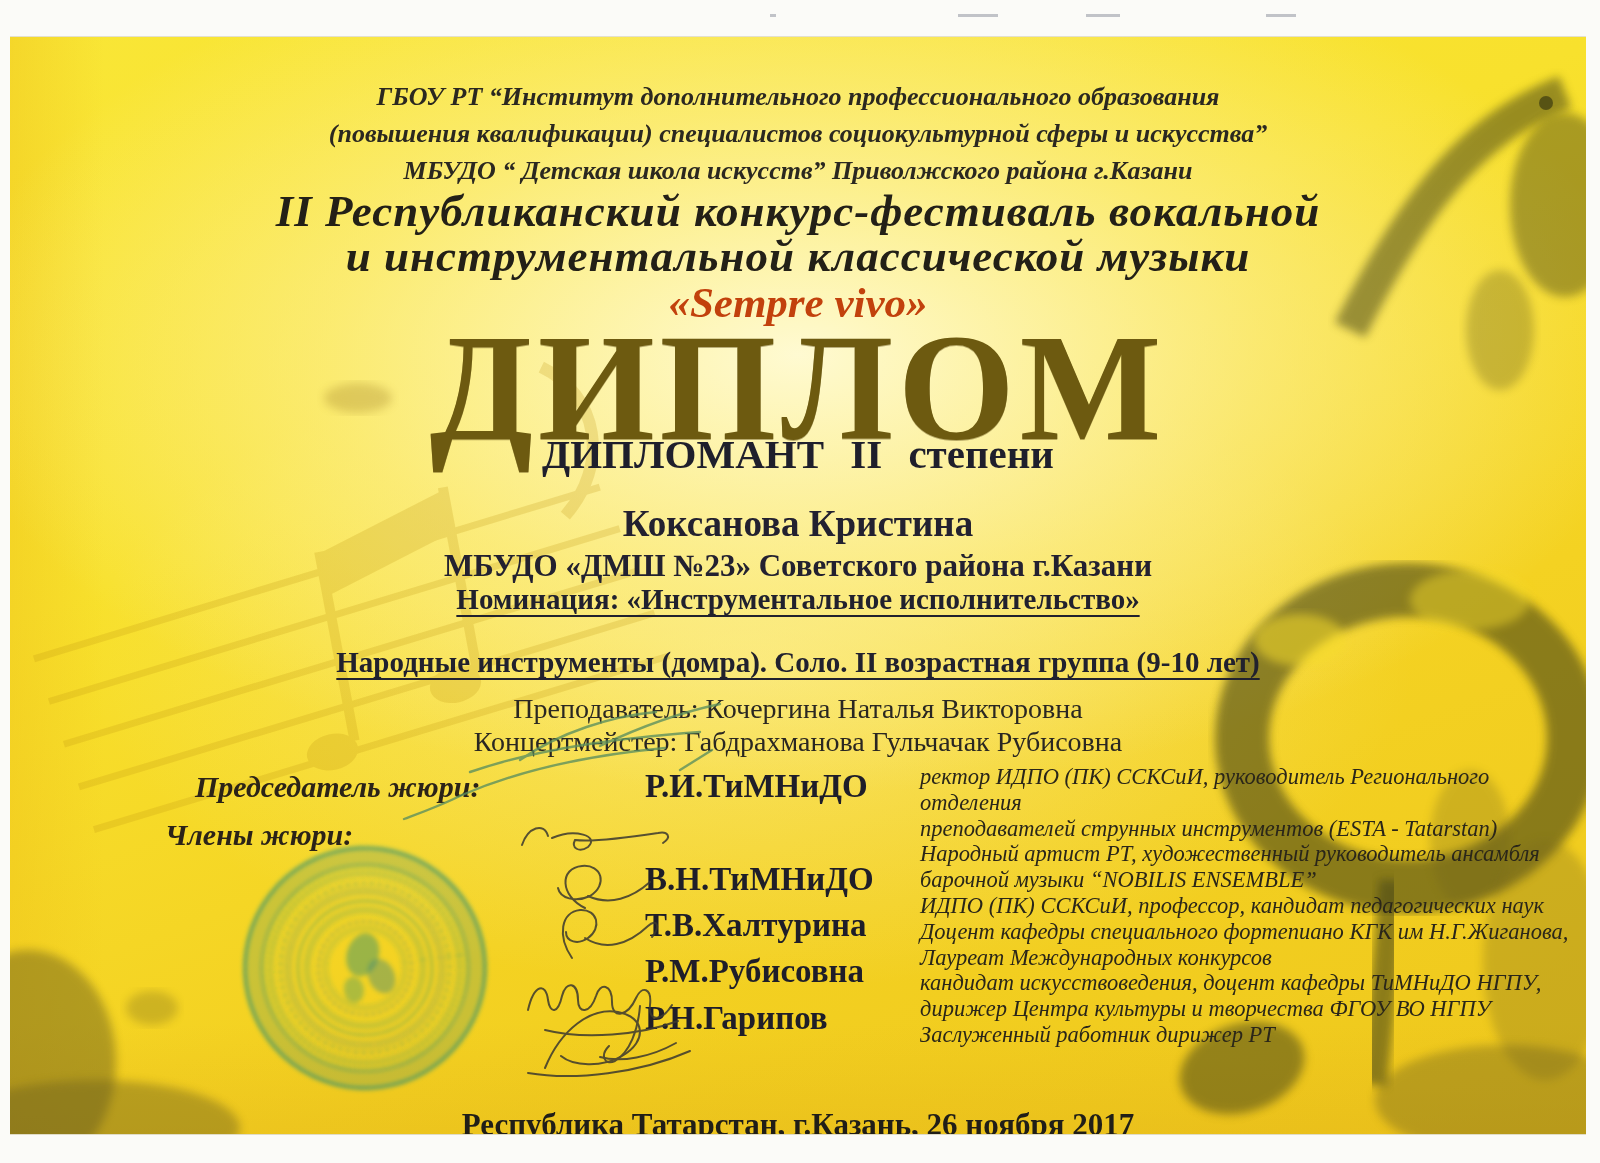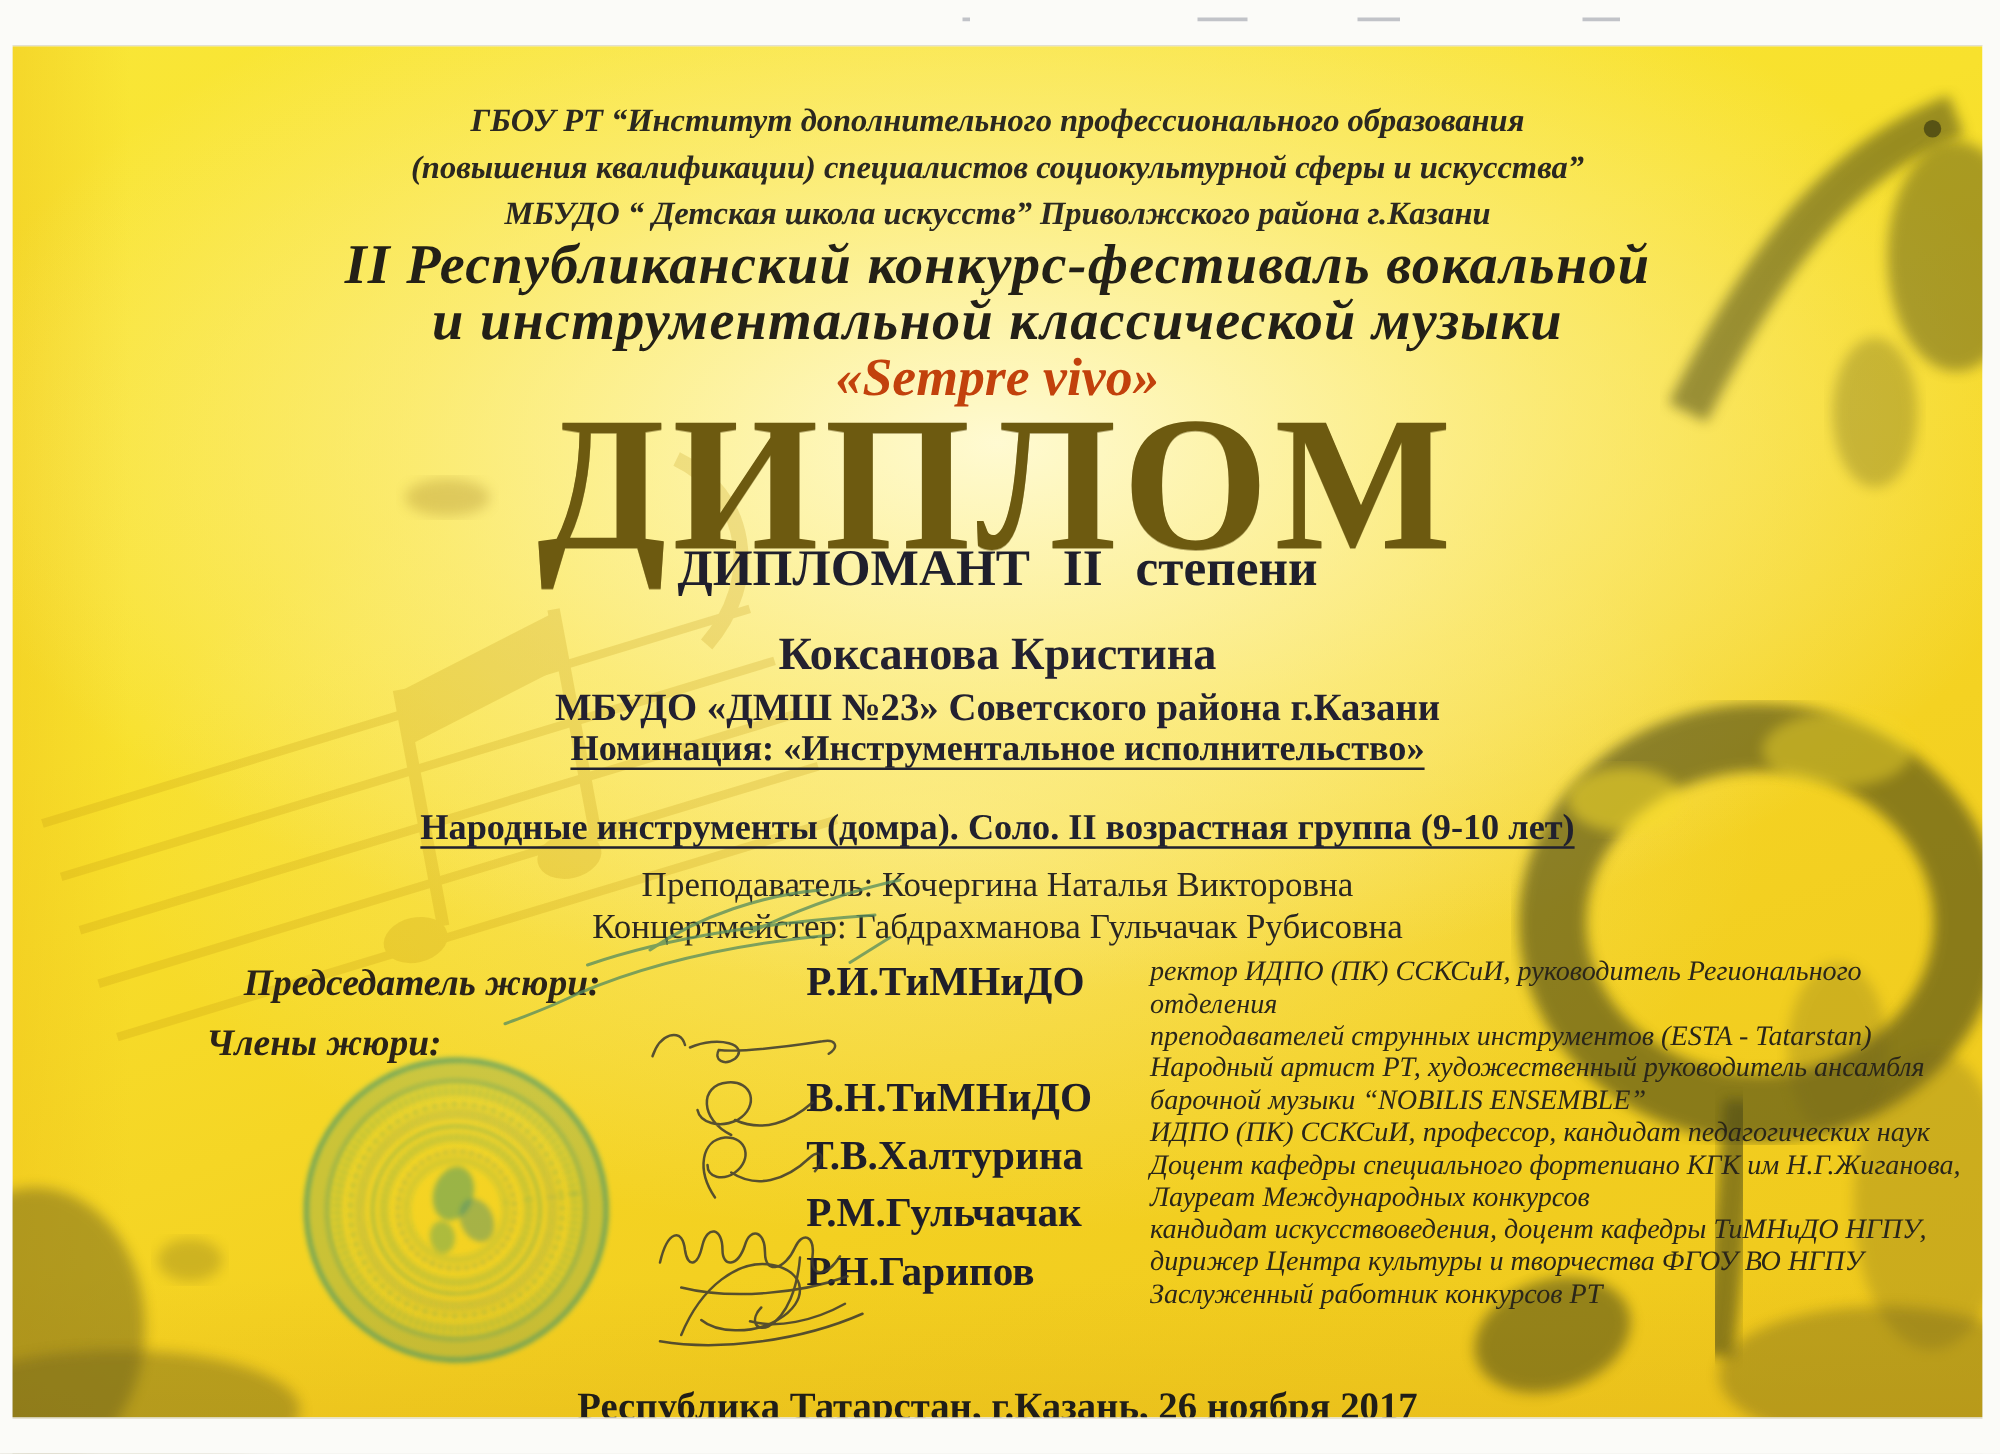--- a/index.html
+++ b/index.html
@@ -147,34 +147,34 @@
 
     <div class="tl center teacher-line" style="top:693px">Преподаватель: Кочергина Наталья Викторовна</div>
     <div class="tl center teacher-line" style="top:726px">Концертмейстер: Габдрахманова Гульчачак Рубисовна</div>
 
     <div class="tl jury-label" style="left:195px;top:770px">Председатель жюри:</div>
     <div class="tl jury-label" style="left:165px;top:818px">Члены жюри:</div>
 
     <div class="jury-name" style="top:768px">Р.И.ТиМНиДО</div>
     <div class="jury-name" style="top:861px">В.Н.ТиМНиДО</div>
     <div class="jury-name" style="top:907px">Т.В.Халтурина</div>
-    <div class="jury-name" style="top:953px">Р.М.Гульчачак</div>
+    <div class="jury-name" style="top:953px">Р.М.Рубисовна</div>
     <div class="jury-name" style="top:1000px">Р.Н.Гарипов</div>
 
     <div class="desc-col">
       <div class="desc-line">ректор ИДПО (ПК) ССКСиИ, руководитель  Регионального  отделения</div>
       <div class="desc-line">преподавателей струнных инструментов (ESTA - Tatarstan)</div>
       <div class="desc-line">Народный артист РТ, художественный  руководитель ансамбля</div>
       <div class="desc-line">барочной музыки “NOBILIS ENSEMBLE”</div>
       <div class="desc-line">ИДПО (ПК) ССКСиИ, профессор, кандидат педагогических наук</div>
       <div class="desc-line">Доцент кафедры  специального фортепиано КГК им Н.Г.Жиганова,</div>
       <div class="desc-line">Лауреат Международных конкурсов</div>
       <div class="desc-line">кандидат искусствоведения, доцент кафедры ТиМНиДО НГПУ,</div>
       <div class="desc-line">дирижер Центра культуры и творчества ФГОУ ВО НГПУ</div>
-      <div class="desc-line">Заслуженный работник конкурсов РТ</div>
+      <div class="desc-line">Заслуженный работник дирижер РТ</div>
     </div>
 
     <div class="tl center footer-line" style="top:1107px">Республика Татарстан, г.Казань, 26 ноября 2017</div>
   </div>
 
   <svg class="siglayer" width="1600" height="1163" viewBox="0 0 1600 1163">
     <g fill="none" stroke-linecap="round">
 
       <g stroke="#5b8f5e" stroke-width="2.4" opacity="0.78">
         <path d="M462 795 C520 770 590 755 665 748"></path>

